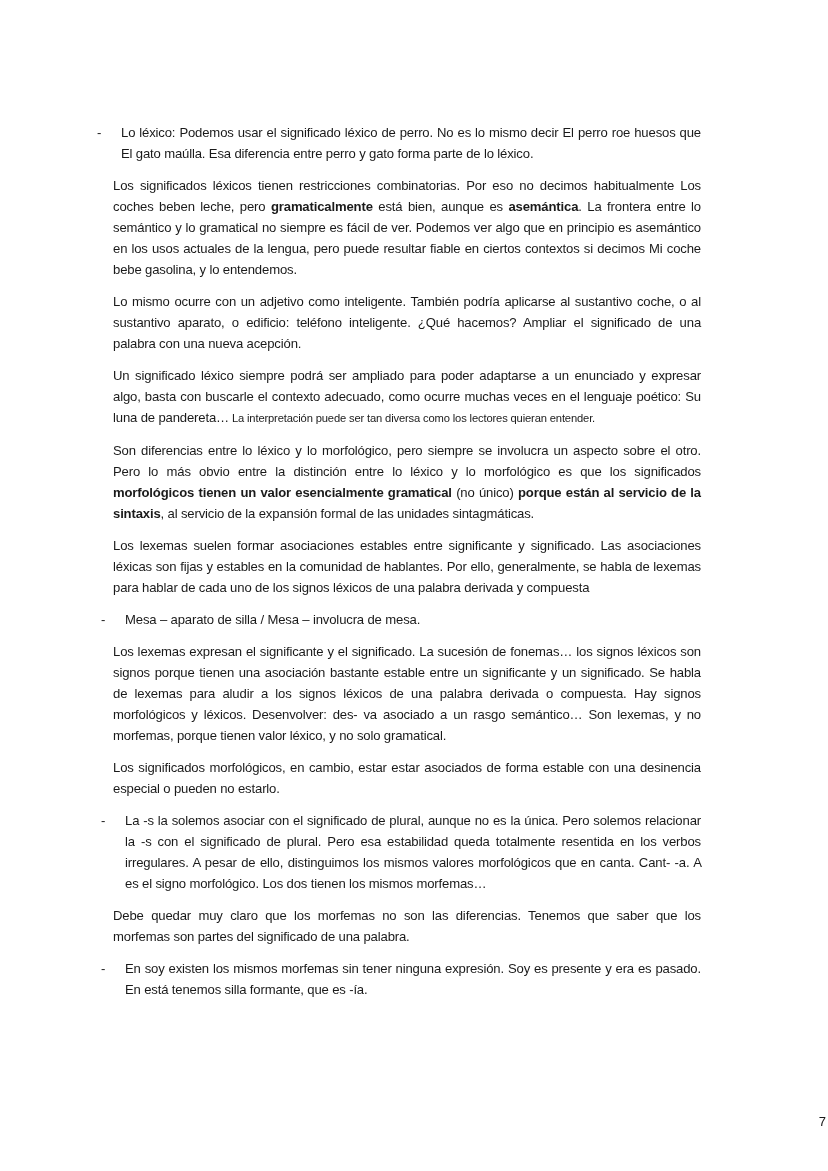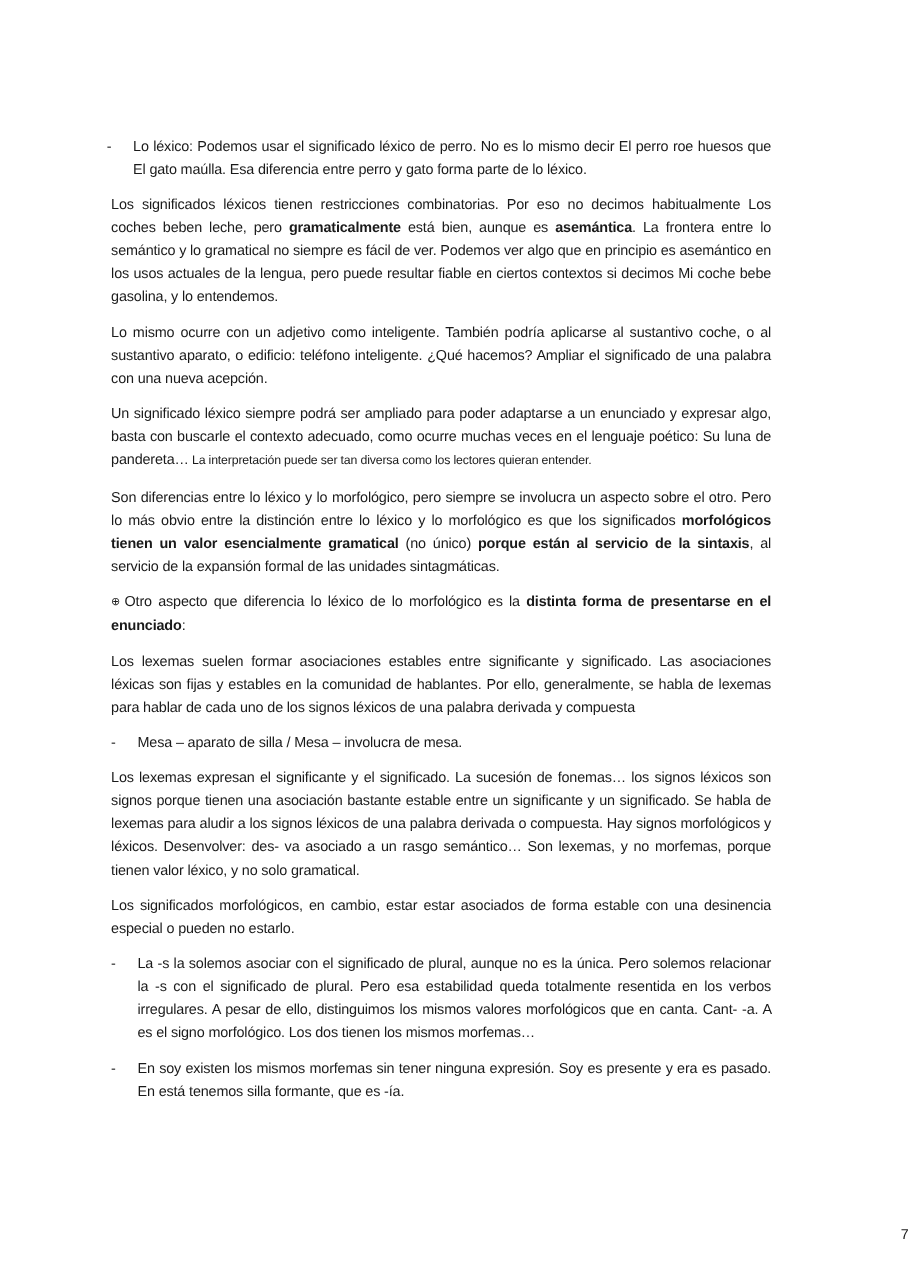--- a/index.html
+++ b/index.html
@@ -5,43 +5,43 @@
     html, body { margin: 0; padding: 0; background: #ffffff; }
     body {
       width: 828px; height: 1171px; position: relative; overflow: hidden;
       font-family: "Liberation Sans", "DejaVu Sans", sans-serif;
       color: #1a1a1a;
     }
     .page {
       position: absolute; left: 101px; top: 122px; width: 600px;
       font-size: 13.1px; line-height: 21px; letter-spacing: -0.15px;
     }
-    .para { margin: 0 0 11px 0; text-align: justify; }
+    .para { margin: 0 0 11px 12px; text-align: justify; }
     .bullet { position: relative; padding-left: 24px; margin: 0 0 11px 0; text-align: justify; }
     .bullet .dash { position: absolute; left: 0; top: 0; width: 14px; }
     .bullet.first { margin-left: -4px; }
     .seg-i { }
     .seg-b { font-weight: bold; }
     .seg-s { font-size: 11.2px; }
     .circ { font-size: 10px; margin-right: 4px; vertical-align: 1px; }
     .page-number {
       position: absolute; right: 2px; top: 1114px; font-size: 13px; color: #1a1a1a;
     }
   </style>
 </head>
 <body>
 
 <div class="page" id="page-body">
     <div class="bullet first"><span class="dash">-</span><span>Lo léxico: Podemos usar el significado léxico de </span><span class="seg-i">perro</span><span>. No es lo mismo decir </span><span class="seg-i">El perro roe huesos</span><span> que </span><span class="seg-i">El gato maúlla.</span><span> Esa diferencia entre </span><span class="seg-i">perro</span><span> y </span><span class="seg-i">gato</span><span> forma parte de lo léxico.</span></div>
     <div class="para"><span>Los significados léxicos tienen restricciones combinatorias. Por eso no decimos habitualmente </span><span class="seg-i">Los coches beben leche,</span><span> pero </span><span class="seg-b">gramaticalmente</span><span> está bien, aunque es </span><span class="seg-b">asemántica</span><span>. La frontera entre lo semántico y lo gramatical no siempre es fácil de ver. Podemos ver algo que en principio es asemántico en los usos actuales de la lengua, pero puede resultar fiable en ciertos contextos si decimos </span><span class="seg-i">Mi coche bebe gasolina,</span><span> y lo entendemos.</span></div>
     <div class="para"><span>Lo mismo ocurre con un adjetivo como </span><span class="seg-i">inteligente</span><span>. También podría aplicarse al sustantivo </span><span class="seg-i">coche,</span><span> o al sustantivo </span><span class="seg-i">aparato,</span><span> o </span><span class="seg-i">edificio: teléfono inteligente.</span><span> ¿Qué hacemos? Ampliar el significado de una palabra con una nueva acepción.</span></div>
     <div class="para"><span>Un significado léxico siempre podrá ser ampliado para poder adaptarse a un enunciado y expresar algo, basta con buscarle el contexto adecuado, como ocurre muchas veces en el lenguaje poético: </span><span class="seg-i">Su luna de pandereta…</span><span class="seg-s"> La interpretación puede ser tan diversa como los lectores quieran entender.</span></div>
     <div class="para"><span>Son diferencias entre lo léxico y lo morfológico, pero siempre se involucra un aspecto sobre el otro. Pero lo más obvio entre la distinción entre lo léxico y lo morfológico es que los significados </span><span class="seg-b">morfológicos tienen un valor esencialmente gramatical</span><span> (no único) </span><span class="seg-b">porque están al servicio de la sintaxis</span><span>, al servicio de la expansión formal de las unidades sintagmáticas.</span></div>
-    <div class="para"><span class="circ">⊕</span><span>Otro aspecto que diferencia lo léxico de lo morfológico es la </span><span class="seg-b">distinta forma de presentarse en el enunciado</span><span>:</span></div>
     <div class="para"><span>Los lexemas suelen formar asociaciones estables entre significante y significado. Las asociaciones léxicas son fijas y estables en la comunidad de hablantes. Por ello, generalmente, se habla de lexemas para hablar de cada uno de los signos léxicos de una palabra derivada y compuesta</span></div>
     <div class="bullet"><span class="dash">-</span><span class="seg-i">Mesa</span><span> – aparato de silla </span><span class="seg-i">/ Mesa</span><span> – involucra de mesa.</span></div>
     <div class="para"><span>Los lexemas expresan el significante y el significado. La sucesión de fonemas… los signos léxicos son signos porque tienen una asociación bastante estable entre un significante y un significado. Se habla de lexemas para aludir a los signos léxicos de una palabra derivada o compuesta. Hay signos morfológicos y léxicos. </span><span class="seg-i">Desenvolver: des-</span><span> va asociado a un rasgo semántico… Son lexemas, y no morfemas, porque tienen valor léxico, y no solo gramatical.</span></div>
     <div class="para"><span>Los significados morfológicos, en cambio, estar estar asociados de forma estable con una desinencia especial o pueden no estarlo.</span></div>
     <div class="bullet"><span class="dash">-</span><span>La </span><span class="seg-i">-s</span><span> la solemos asociar con el significado de plural, aunque no es la única. Pero solemos relacionar la </span><span class="seg-i">-s</span><span> con el significado de plural. Pero esa estabilidad queda totalmente resentida en los verbos irregulares. A pesar de ello, distinguimos los mismos valores morfológicos que en </span><span class="seg-i">canta. Cant- -a.</span><span> </span><span class="seg-i">A</span><span> es el signo morfológico. Los dos tienen los mismos morfemas…</span></div>
+    <div class="para"><span>Debe quedar muy claro que los morfemas no son las diferencias. Tenemos que saber que los morfemas son partes del significado de una palabra.</span></div>
     <div class="bullet"><span class="dash">-</span><span>En </span><span class="seg-i">soy</span><span> existen los mismos morfemas sin tener ninguna expresión. </span><span class="seg-i">Soy</span><span> es presente y </span><span class="seg-i">era</span><span> es pasado. En </span><span class="seg-i">está</span><span> tenemos silla formante, que es </span><span class="seg-i">-ía.</span></div>
   </div>
 
 <div class="page-number">7</div>
 
 </body></html>

